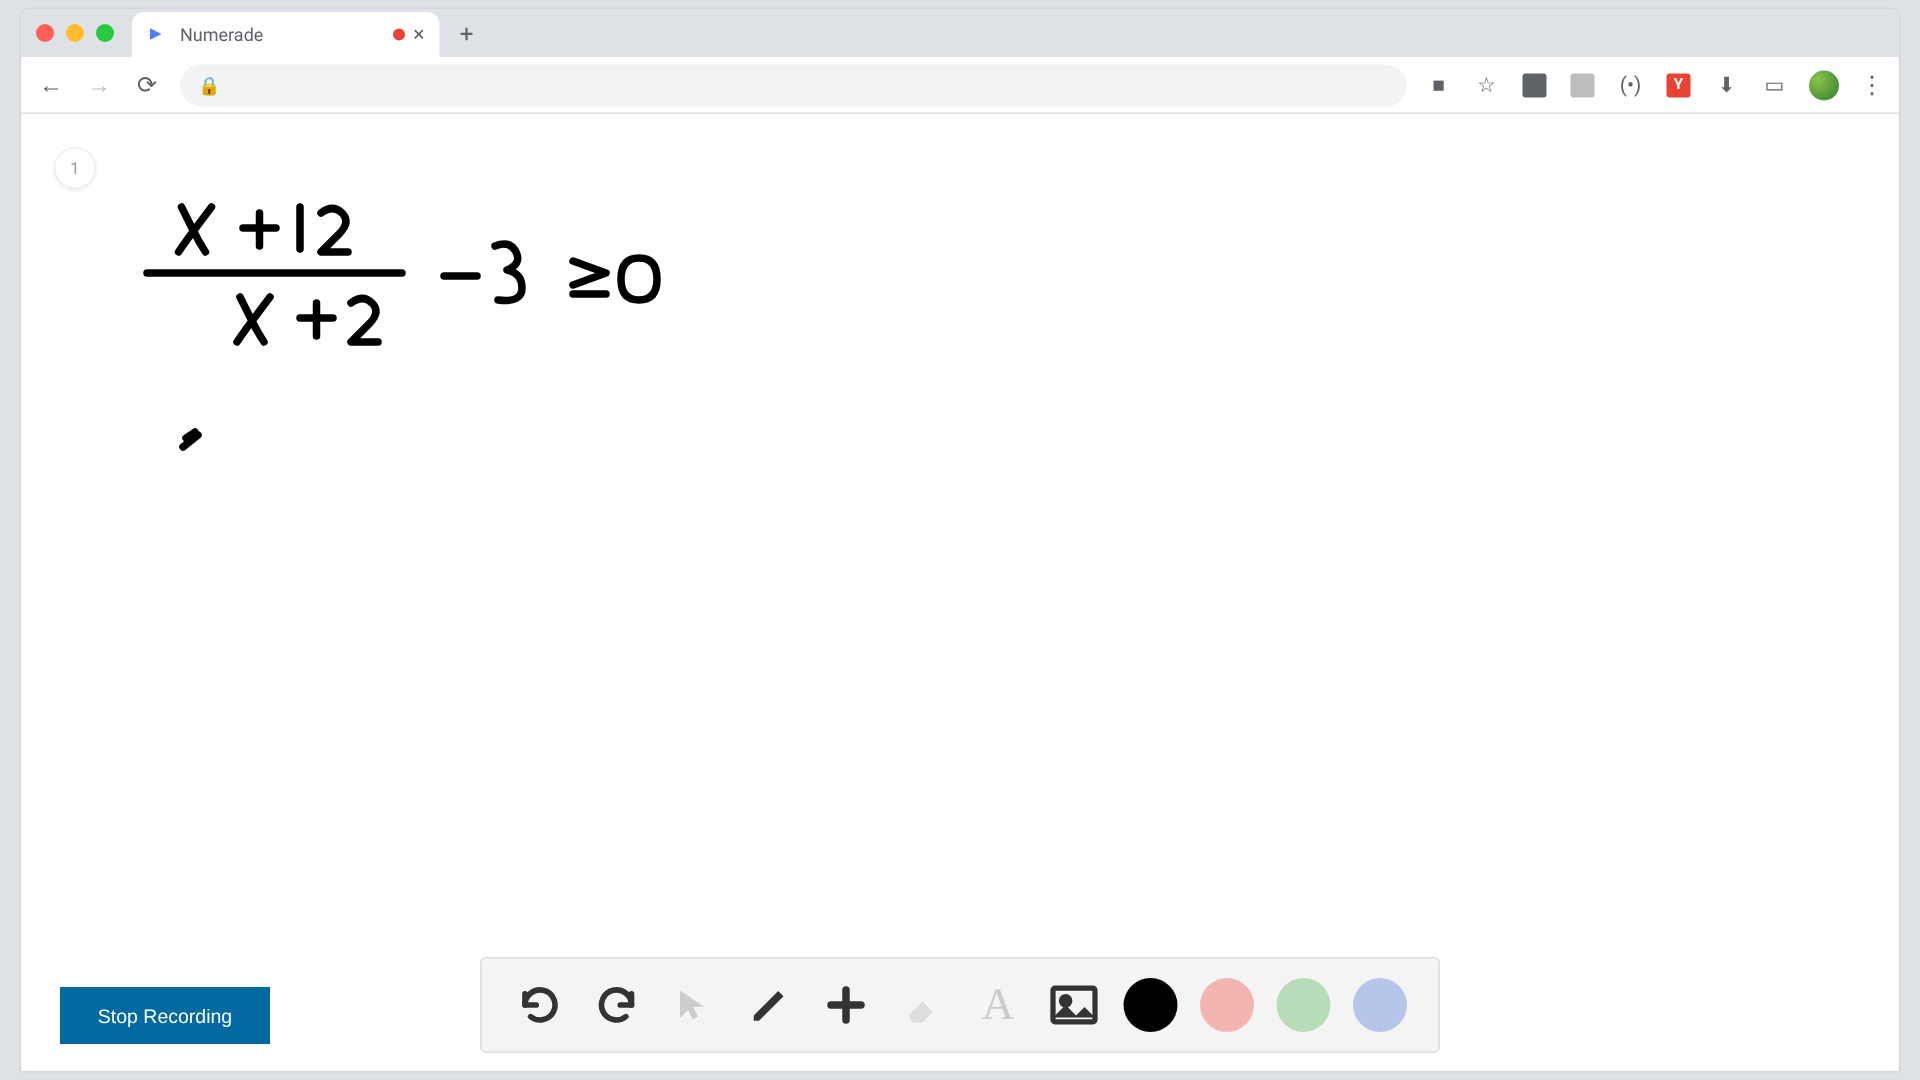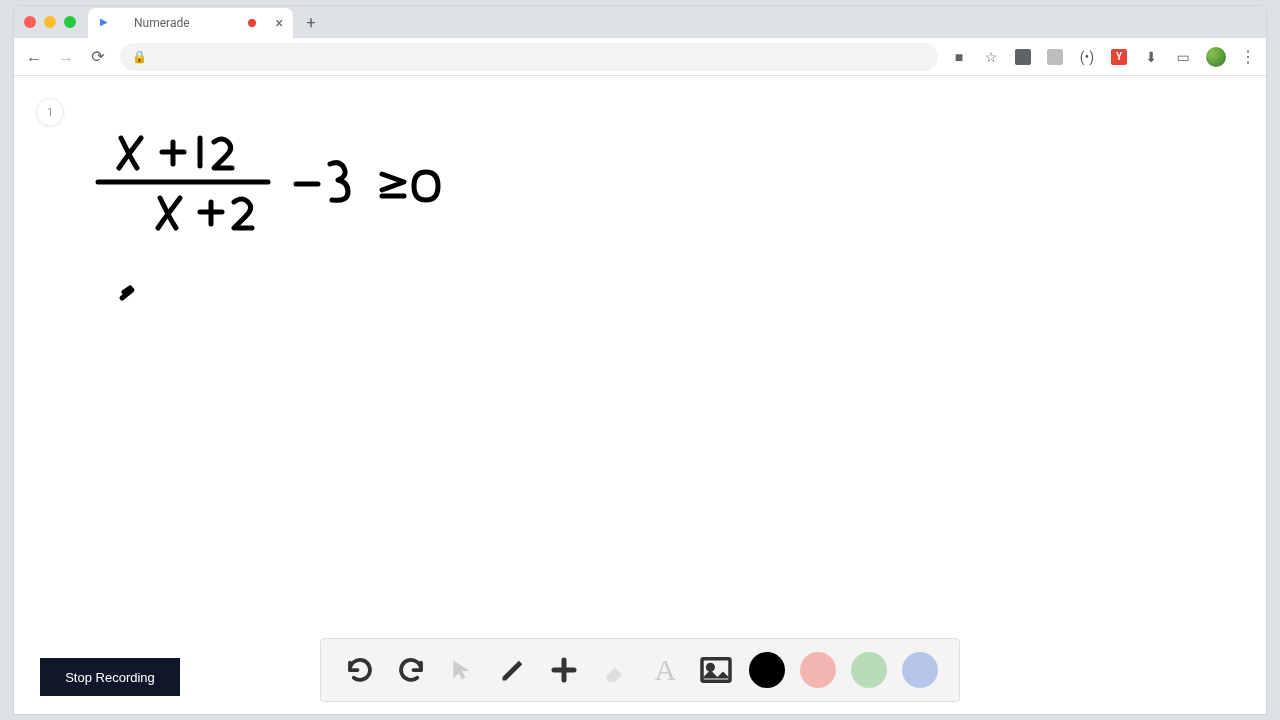--- a/index.html
+++ b/index.html
@@ -46,21 +46,21 @@
     .tl-max { background: #28c940; }
     .tab {
       margin-left: 66px;
       background: #fff;
       height: 30px;
       width: 205px;
       border-radius: 8px 8px 0 0;
       display: flex;
       align-items: center;
       padding: 0 10px;
-      gap: 20px;
+      gap: 6px;
       font-size: 12px;
       color: #5f6368;
     }
     .tab-favicon {
       width: 16px;
       height: 16px;
       position: relative;
       flex-shrink: 0;
     }
     .tab-favicon::before {
@@ -159,21 +159,21 @@
       top: 0;
       width: 100%;
       height: 100%;
     }
     .stop-recording {
       position: absolute;
       left: 26px;
       bottom: 18px;
       width: 140px;
       height: 38px;
-      background: #0f172a;
+      background: #0369a1;
       color: #fff;
       border: none;
       font-size: 13px;
       cursor: pointer;
     }
     .toolbar {
       position: absolute;
       left: 50%;
       bottom: 12px;
       transform: translateX(-50%);

